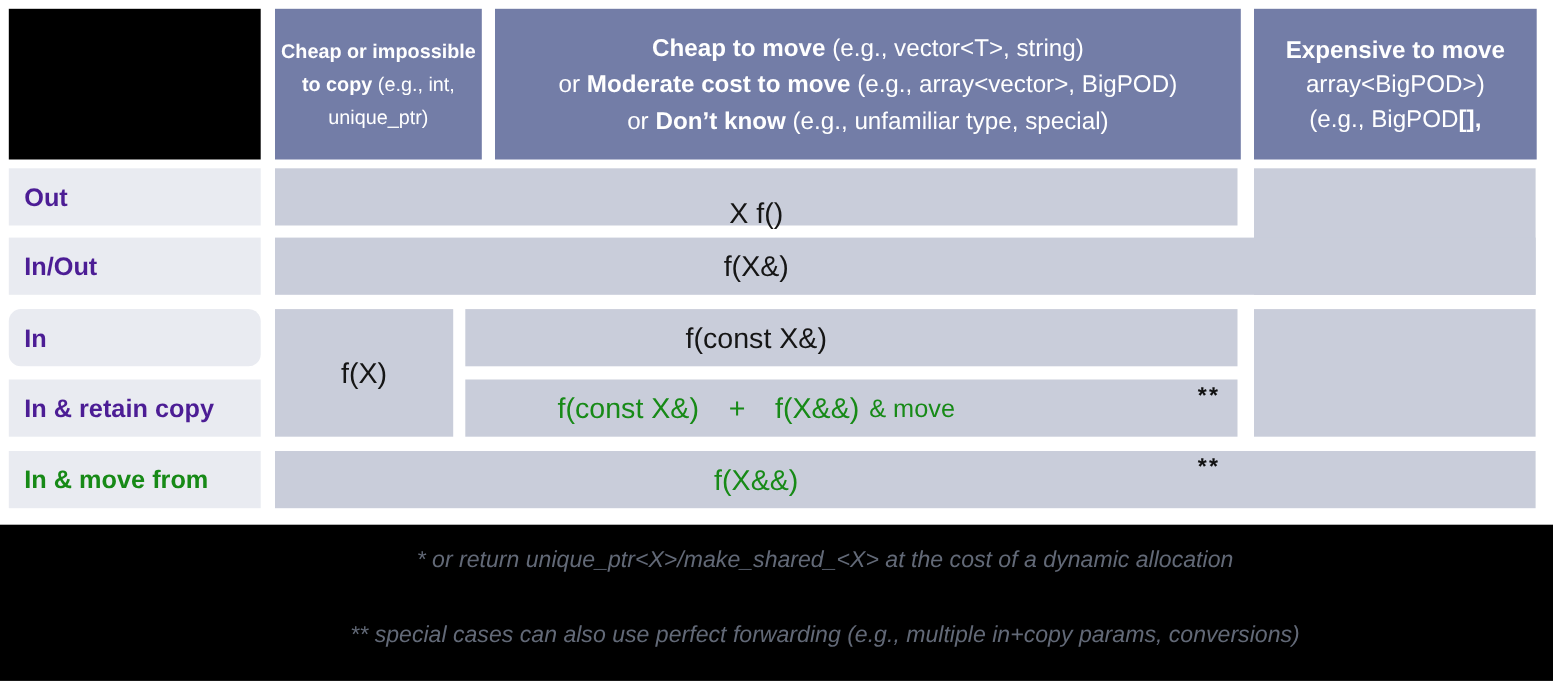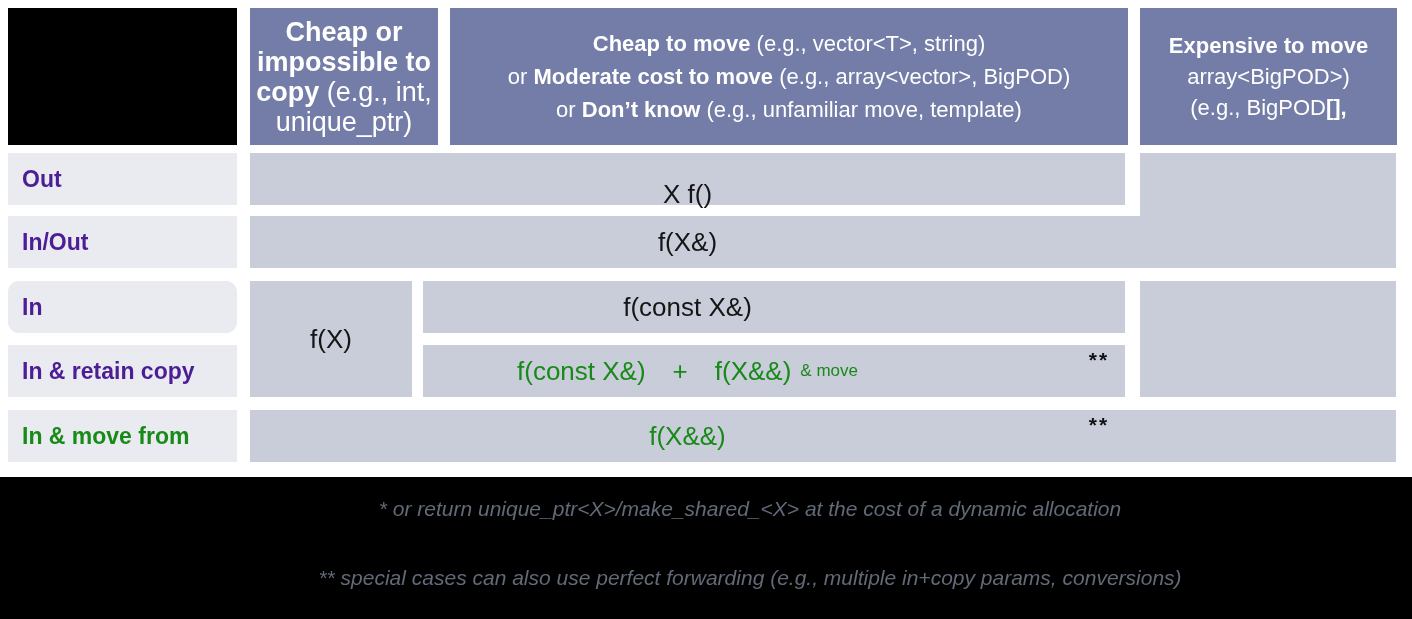--- a/index.html
+++ b/index.html
@@ -9,21 +9,21 @@
     --header-bg:#737da7;--cell-bg:#c9cdda;--label-bg:#e9ebf1;
     --green:#178a17;--fn-color:#626977;--code-color:#151515;
   }
   .corner{position:absolute;left:8px;top:8px;width:229px;height:137px;background:#000;}
   .hcell{
     position:absolute;top:8px;height:137px;background:var(--header-bg);
     color:#fff;display:flex;flex-direction:column;justify-content:center;
     align-items:center;text-align:center;box-sizing:border-box;
   }
   .hcell .b{font-weight:700;}
-  .h1{left:250px;width:188px;font-size:27px;line-height:30px;padding:0 5px;}
+  .h1{left:250px;width:188px;font-size:18px;line-height:30px;padding:0 5px;}
   .h2{left:450px;width:678px;font-size:22px;line-height:33px;}
   .h3{left:1140px;width:257px;font-size:22px;line-height:31px;}
   .rlabel{
     position:absolute;left:8px;width:229px;height:52px;background:var(--label-bg);
     display:flex;align-items:center;padding-left:14px;box-sizing:border-box;
     font-size:23px;font-weight:700;color:#4c1d95;
   }
   .rlabel.green{color:var(--green);}
   .y1{top:153px;} .y2{top:216px;} .y3{top:281px;border-radius:11px;} .y4{top:345px;} .y5{top:410px;}
   .cell{position:absolute;background:var(--cell-bg);}
@@ -39,21 +39,21 @@
     position:absolute;display:flex;align-items:center;justify-content:center;
     font-size:26px;color:var(--code-color);white-space:nowrap;
   }
   .t-out{left:250px;top:168px;width:875px;height:52px;}
   .t-inout{left:250px;top:216px;width:875px;height:52px;}
   .t-fx{left:250px;top:281px;width:162px;height:116px;}
   .t-in{left:250px;top:281px;width:875px;height:52px;}
   .t-retain{left:250px;top:345px;width:875px;height:52px;color:var(--green);}
   .t-move{left:250px;top:410px;width:875px;height:52px;color:var(--green);}
   .plus{margin:0 27px;}
-  .suffix{font-size:17px;margin-left:9px;}
+  .suffix{font-size:23px;margin-left:9px;}
   .stars{
     position:absolute;width:50px;text-align:center;font-weight:700;
     font-size:21px;color:#111;letter-spacing:2px;
   }
   .s1{left:1074px;top:348px;}
   .s2{left:1074px;top:413px;}
   .footer{position:absolute;left:0;top:477px;width:1412px;height:142px;background:#000;}
   .fn{
     position:absolute;left:0;width:1412px;text-align:center;
     font-style:italic;font-size:21px;color:var(--fn-color);margin-left:44px;
@@ -68,21 +68,21 @@
 
   <div class="corner"></div>
 
   <div class="hcell h1">
     <div><span class="b">Cheap or impossible to copy</span><span> (e.g., int, unique_ptr)</span></div>
   </div>
 
   <div class="hcell h2">
     <div><span class="b">Cheap to move</span><span> (e.g., vector&lt;T&gt;, string)</span></div>
     <div><span>or </span><span class="b">Moderate cost to move</span><span> (e.g., array&lt;vector&gt;, BigPOD)</span></div>
-    <div><span>or </span><span class="b">Don’t know</span><span> (e.g., unfamiliar move, template)</span></div>
+    <div><span>or </span><span class="b">Don’t know</span><span> (e.g., unfamiliar type, special)</span></div>
   </div>
 
   <div class="hcell h3">
     <div class="b">Expensive to move</div>
     <div>array&lt;BigPOD&gt;)</div>
     <div><span>(e.g., BigPOD</span><span class="b">[],</span></div>
   </div>
 
   <div class="rlabel y1">Out</div>
   <div class="rlabel y2">In/Out</div>

